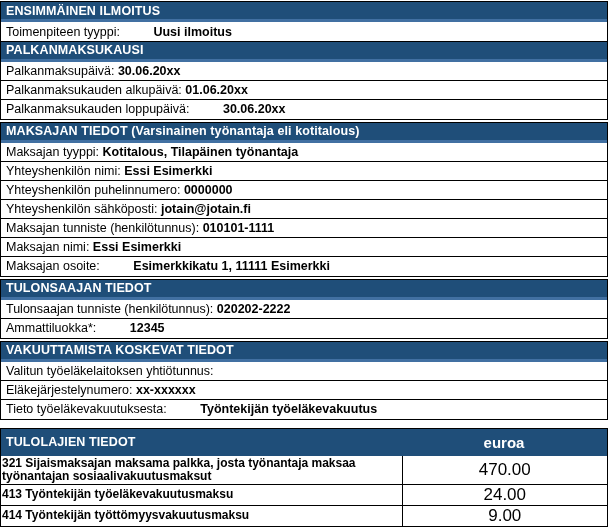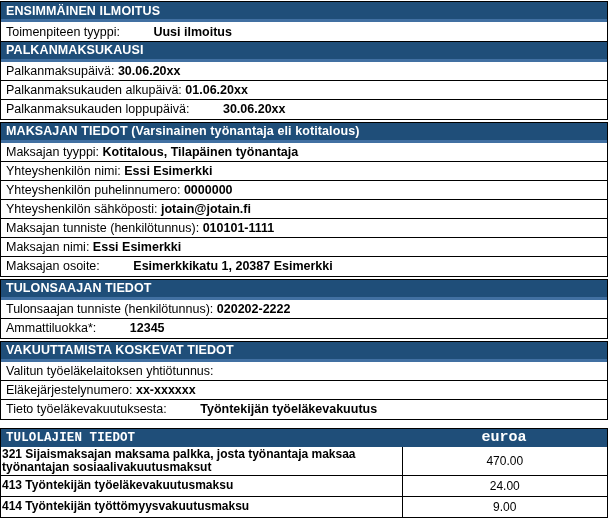--- a/index.html
+++ b/index.html
@@ -46,24 +46,23 @@
     overflow: hidden;
   }
   .frow:last-child { border-bottom: none; gap: 15px; }
   .fvalue { font-weight: bold; }
   
   .income { margin-top: 8px; border: 1.5px solid var(--border, #000); }
   .income-header {
     background: var(--header-bg, #1F4E79);
     color: var(--header-text, #fff);
     font-weight: bold;
-    height: 18px;
-    display: flex;
-    align-items: center;
-    font-family: Liberation Mono, monospace;
+    height: 27px;
+    display: flex;
+    align-items: center;
   }
   .inc-title { flex: 0 0 400px; padding: 0 5px; letter-spacing: 0.1px; }
   .inc-euro { flex: 1; text-align: center; font-size: 15px; }
   .inc-row { display: flex; border-bottom: 1.5px solid var(--border, #000); background: #fff; }
   .inc-row:last-child { border-bottom: none; }
   .inc-label {
     width: 401.5px;
     border-right: 1.5px solid var(--border, #000);
     padding: 1px 1px;
     font-weight: bold;
@@ -72,21 +71,21 @@
     display: flex;
     align-items: center;
     min-height: 20px;
   }
   .inc-row:first-child .inc-label { min-height: 28px; }
   .inc-amount {
     flex: 1;
     display: flex;
     align-items: center;
     justify-content: center;
-    font-size: 12px;
+    font-size: 17px;
   }
 </style>
 </head>
 <body>
 
 <div class="page" style="--header-bg: #1F4E79; --header-stripe: #4170A2; --header-text: #FFFFFF; --border: #000000;">
   <div id="sections">
       <div class="section">
         <div class="sec-header">ENSIMMÄINEN ILMOITUS</div>
         <div class="frow">
@@ -141,21 +140,21 @@
           <span class="fvalue">010101-1111</span>
         </div>
         <div class="frow">
           <span>Maksajan nimi:</span>
           <span>&nbsp;</span>
           <span class="fvalue">Essi Esimerkki</span>
         </div>
         <div class="frow">
           <span>Maksajan osoite:</span>
           <span>&nbsp;</span>
-          <span class="fvalue">Esimerkkikatu 1, 20387 Esimerkki</span>
+          <span class="fvalue">Esimerkkikatu 1, 11111 Esimerkki</span>
         </div>
       </div>
       <div class="section">
         <div class="sec-header">TULONSAAJAN TIEDOT</div>
         <div class="frow">
           <span>Tulonsaajan tunniste (henkilötunnus):</span>
           <span>&nbsp;</span>
           <span class="fvalue">020202-2222</span>
         </div>
         <div class="frow">

